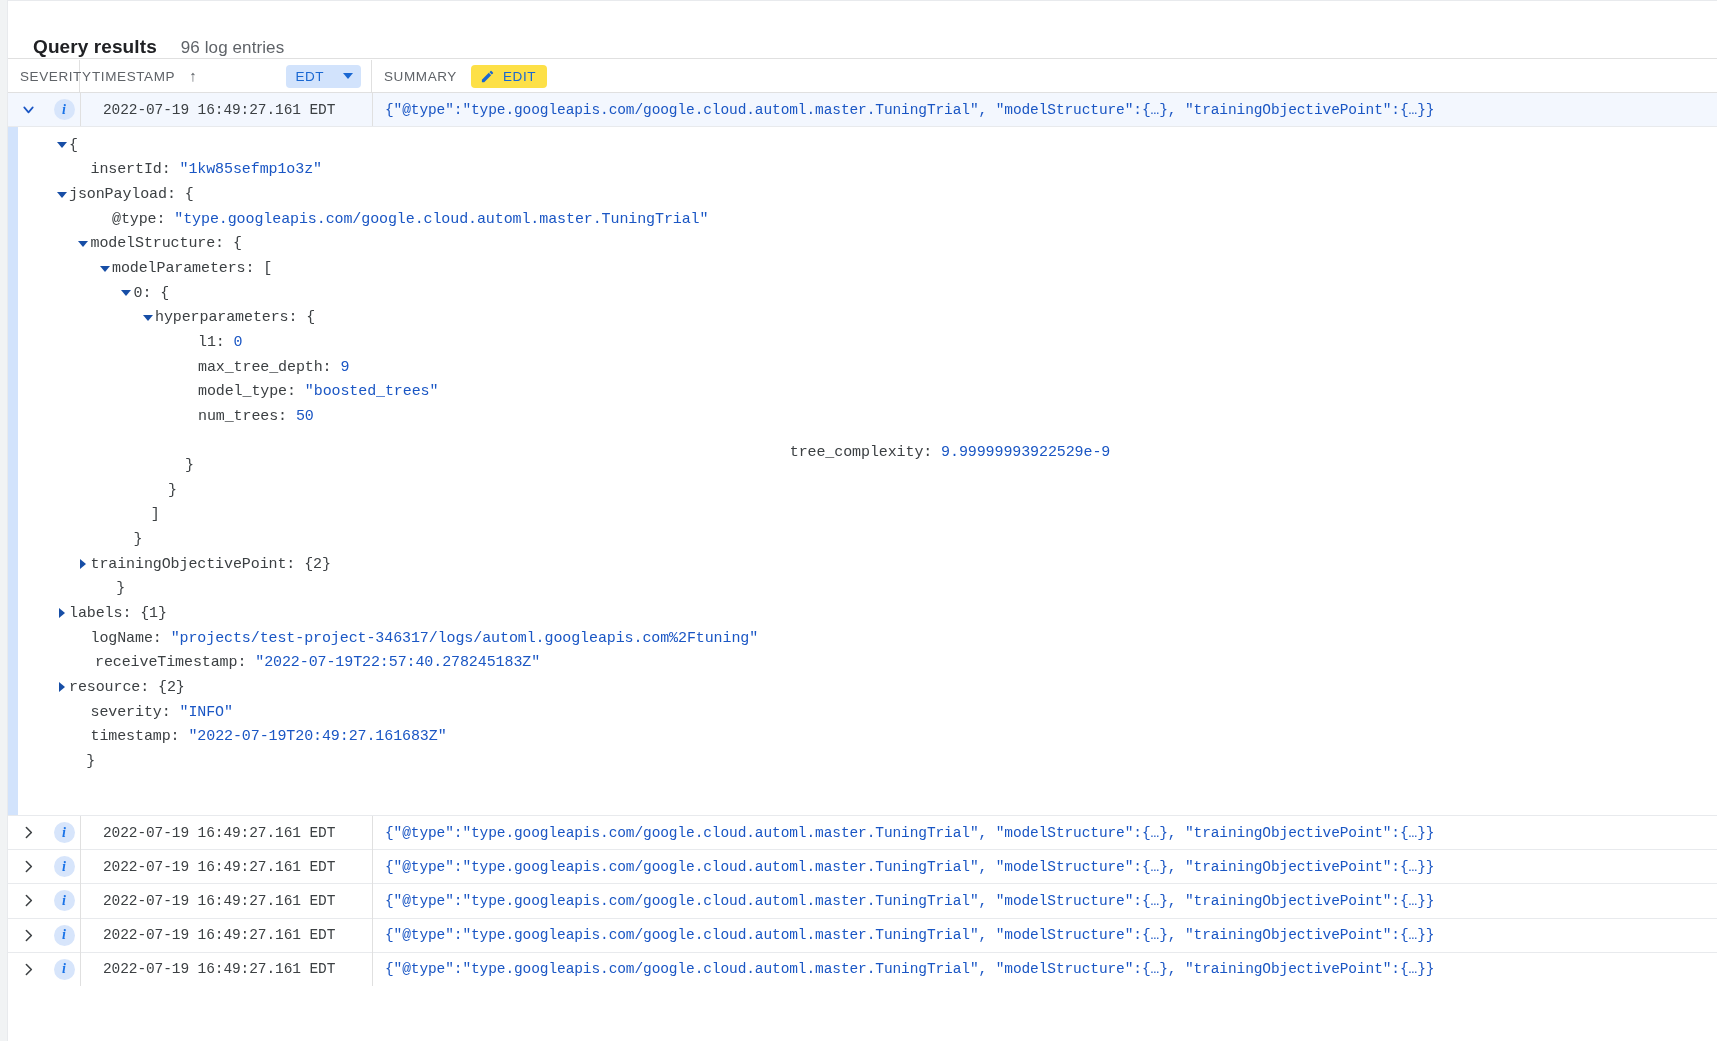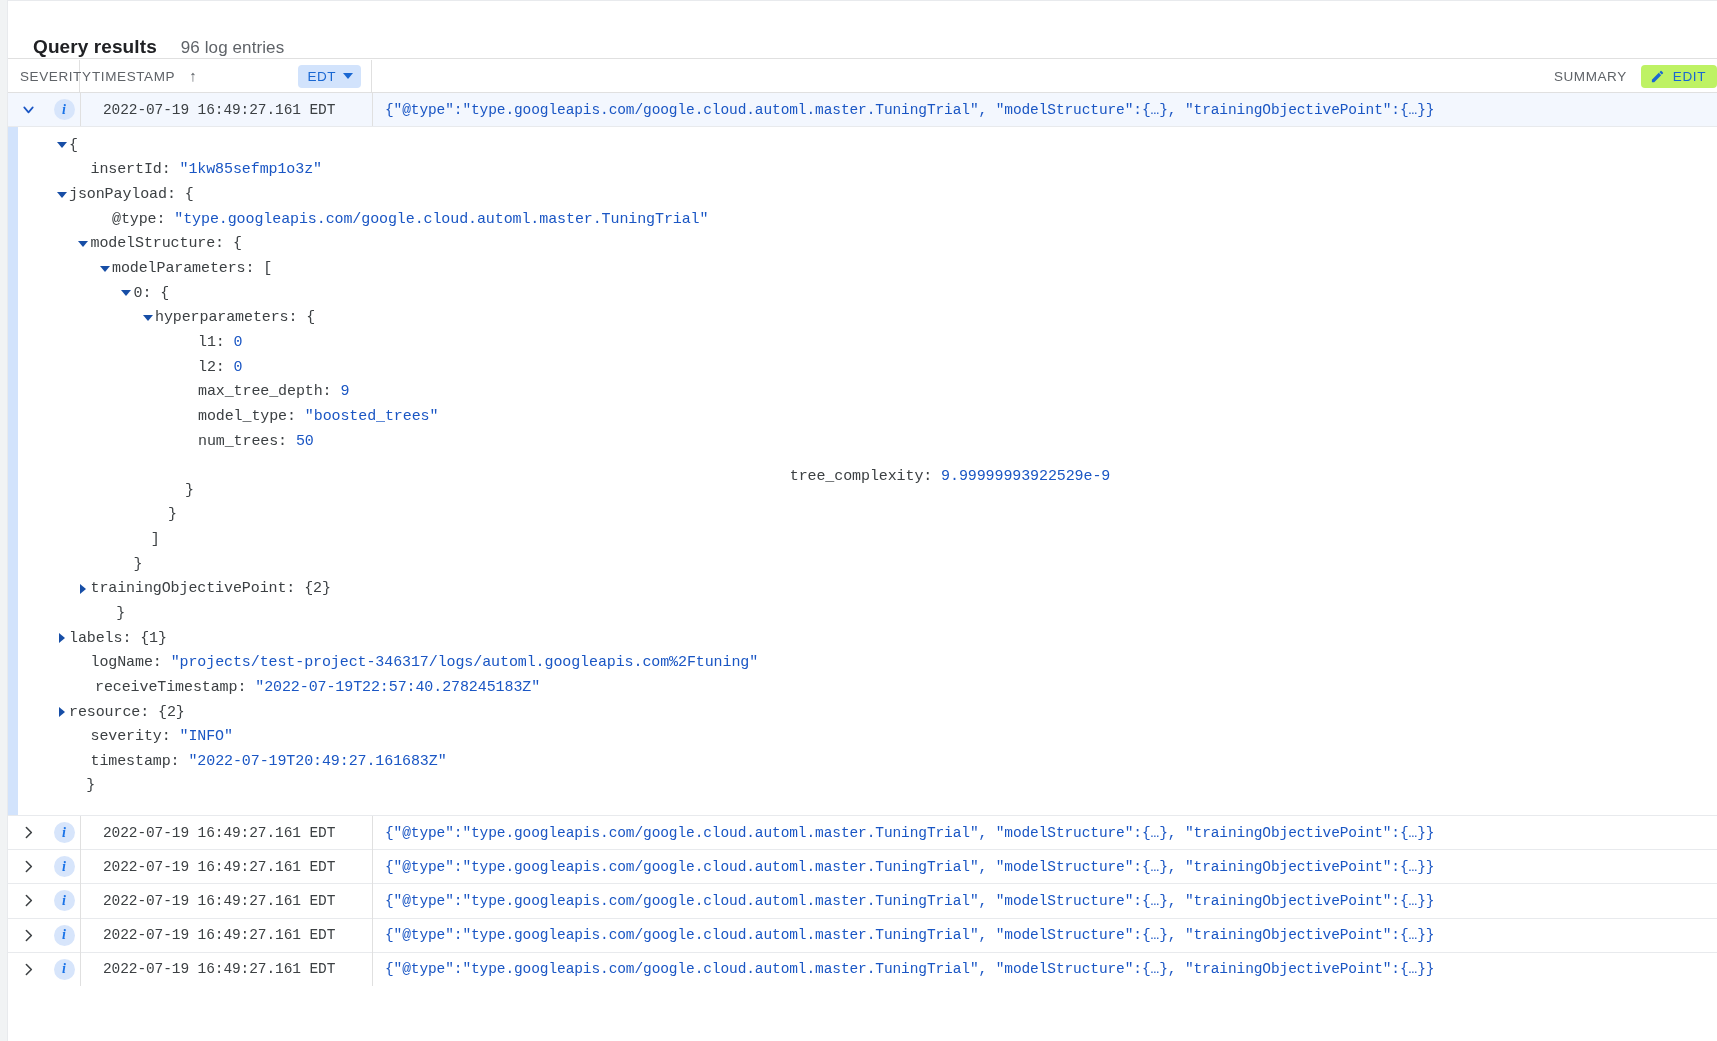--- a/index.html
+++ b/index.html
@@ -123,41 +123,40 @@
     margin-left: auto;
     margin-right: 10px;
     background: #d2e3fc;
     color: #1967d2;
     border-radius: 4px;
     padding: 4px 8px 4px 10px;
     font-size: 13.5px;
     letter-spacing: .5px;
     display: flex;
     align-items: center;
-    gap: 7px;
+    gap: 19px;
     font-weight: 500;
     cursor: pointer;
   }
   .caret-down {
     width: 0; height: 0;
     border-left: 5px solid transparent;
     border-right: 5px solid transparent;
     border-top: 6px solid #1967d2;
   }
   .ch-summary {
     flex: 1;
     height: 33px;
     display: flex;
     align-items: center;
     padding-left: 12px;
     gap: 14px;
-    justify-content: flex-end;
   }
   .edit-chip {
-    background: #bef264;
+    background: #fde047;
     color: #1967d2;
     border-radius: 4px;
     padding: 4px 11px 4px 9px;
     font-size: 13.5px;
     letter-spacing: .6px;
     display: flex;
     align-items: center;
     gap: 8px;
     font-weight: 500;
     cursor: pointer;
@@ -395,24 +394,20 @@
             <span class="tri-down"></span>
           </span>
           <span><span class="jkey">hyperparameters: </span><span class="jpunct">{</span></span>
         </div>
         <div class="jline" style="padding-left: 165px;">
           <span class="twisty spacer"></span>
           <span><span class="jkey">l1: </span><span class="jval">0</span></span>
         </div>
         <div class="jline" style="padding-left: 165px;">
           <span class="twisty spacer"></span>
-          <span><span class="jkey">l2: </span><span class="jval">0</span></span>
-        </div>
-        <div class="jline" style="padding-left: 165px;">
-          <span class="twisty spacer"></span>
           <span><span class="jkey">max_tree_depth: </span><span class="jval">9</span></span>
         </div>
         <div class="jline" style="padding-left: 165px;">
           <span class="twisty spacer"></span>
           <span><span class="jkey">model_type: </span><span class="jval">"boosted_trees"</span></span>
         </div>
         <div class="jline" style="padding-left: 165px;">
           <span class="twisty spacer"></span>
           <span><span class="jkey">num_trees: </span><span class="jval">50</span></span>
         </div>

